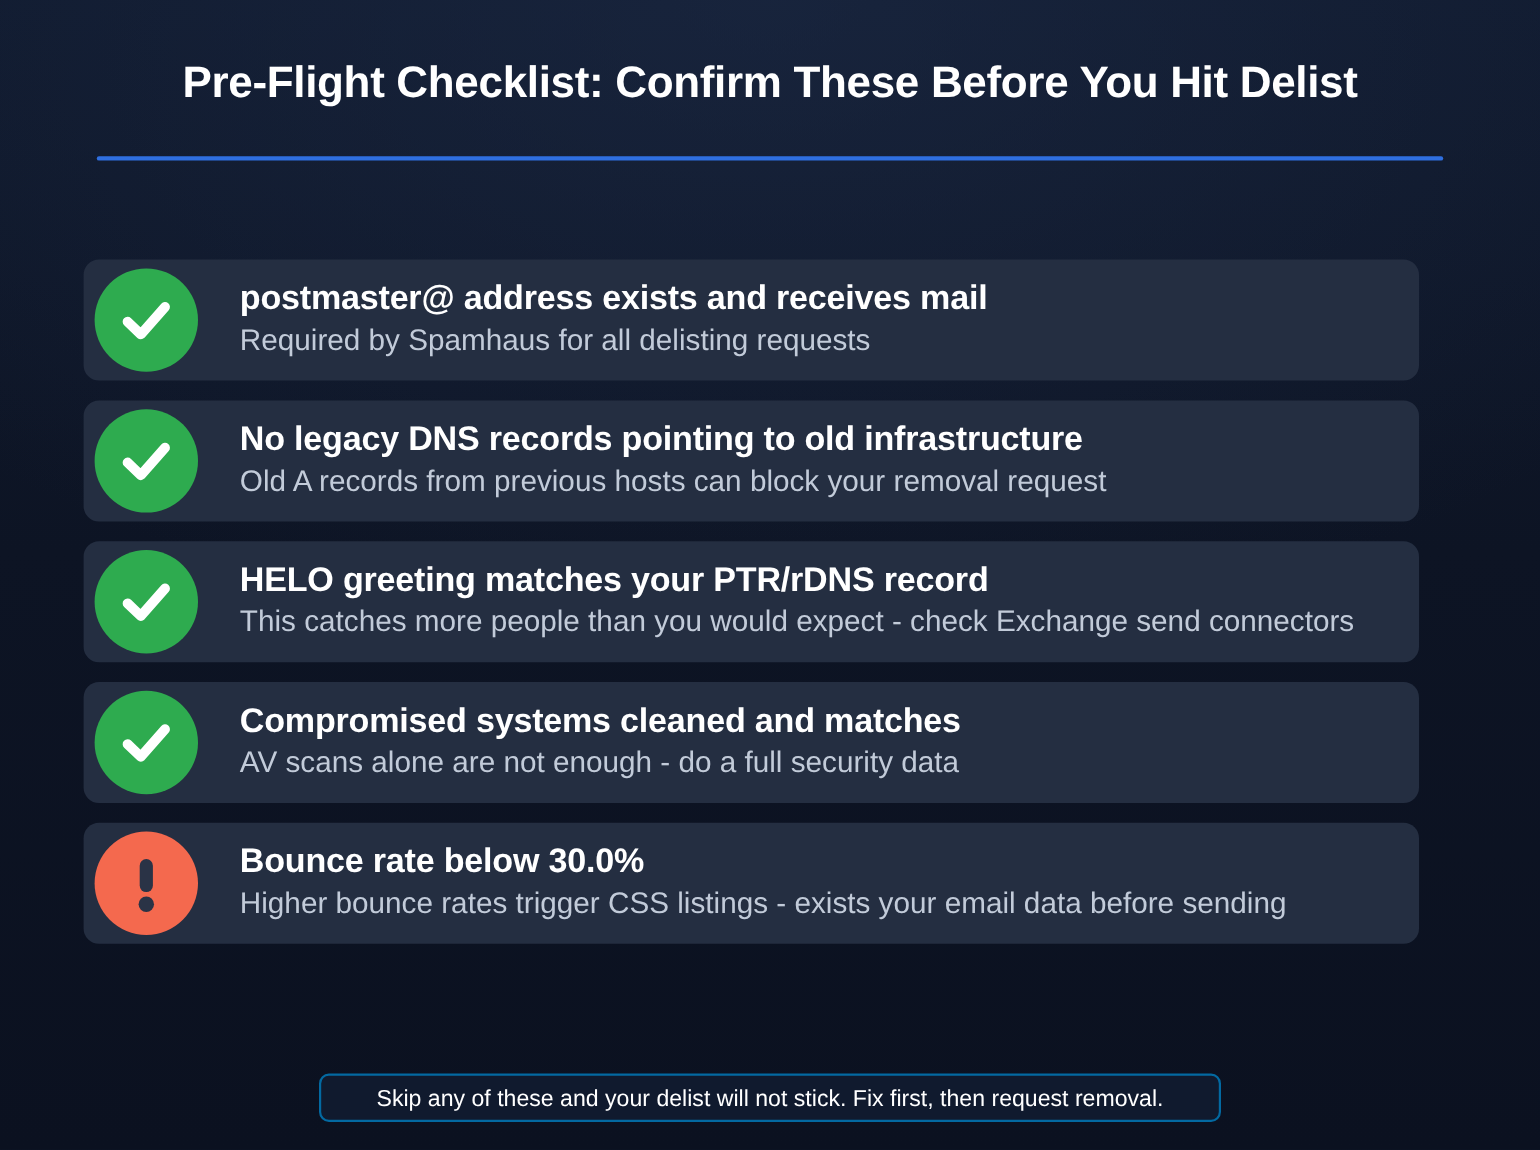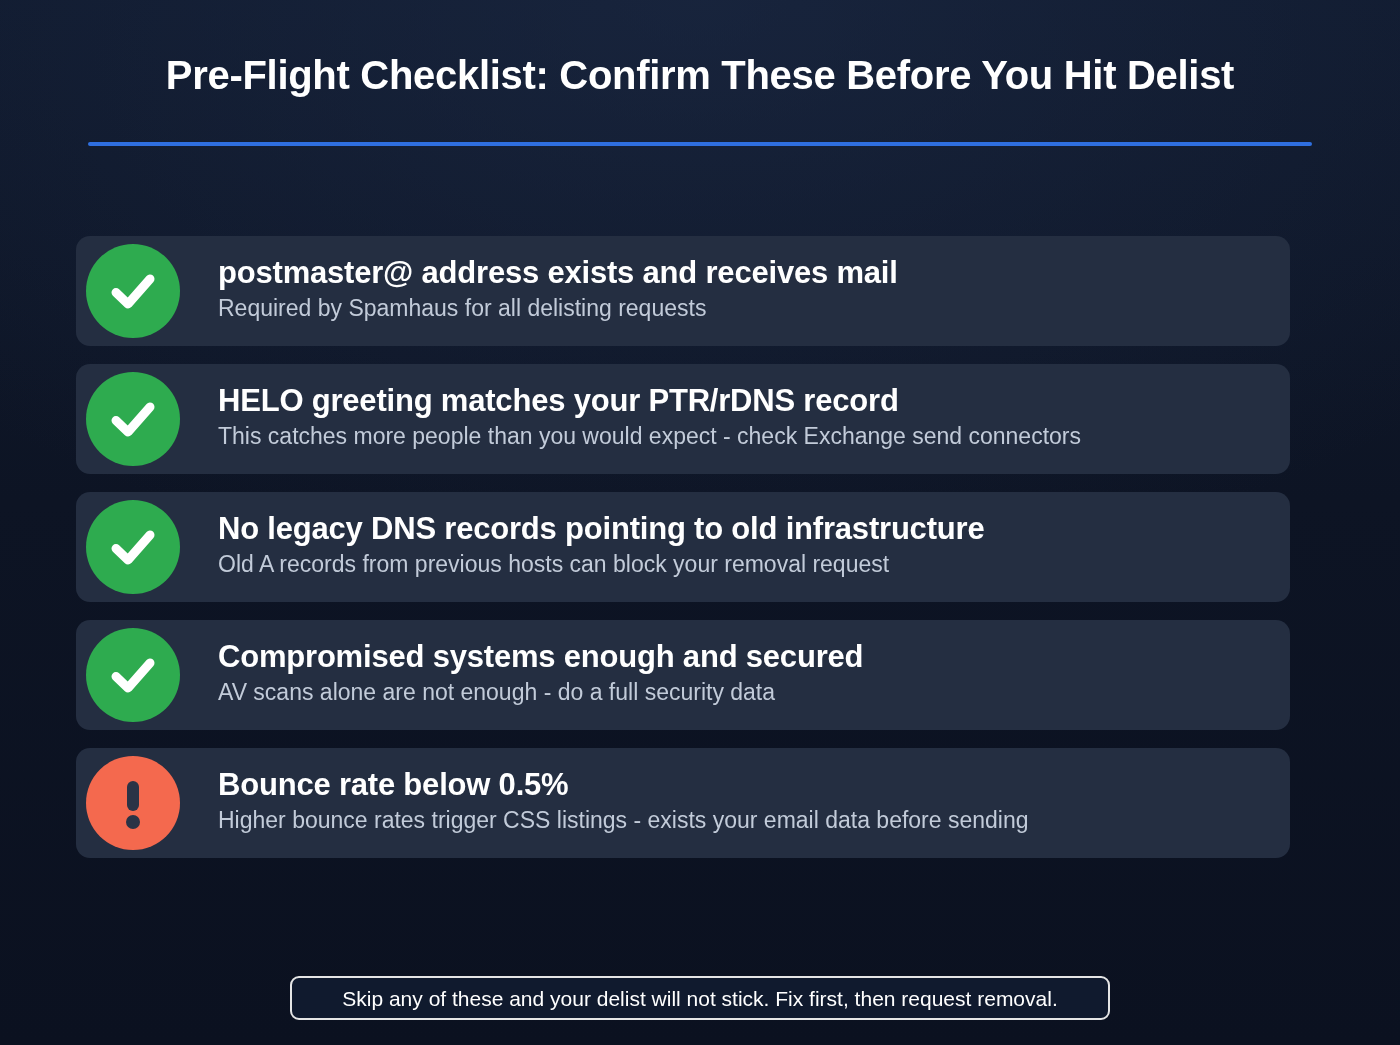--- a/index.html
+++ b/index.html
@@ -112,35 +112,35 @@
   .row-title {
     font-size: 31px;
     font-weight: bold;
     color: #ffffff;
     line-height: 1.16;
     letter-spacing: -0.2px;
     white-space: nowrap;
   }
 
   .row-sub {
-    font-size: 23px;
+    font-size: 27px;
     font-weight: normal;
     color: #c2cbd9;
     line-height: 1.2;
     white-space: nowrap;
   }
 
   
   .footer-note {
     position: absolute;
     left: 290px;
     top: 976px;
     width: 820px;
     height: 44px;
-    border: 2px solid #e5e5e5;
+    border: 2px solid #0369a1;
     border-radius: 9px;
     background: #101a2e;
     display: flex;
     align-items: center;
     justify-content: center;
     text-align: center;
   }
 
   .footer-note-text {
     font-size: 21px;
@@ -173,55 +173,55 @@
           <div class="row-sub">Required by Spamhaus for all delisting requests</div>
         </div>
       </div>
       <div class="check-row">
         <div class="icon-badge ok">
           <svg width="54" height="54" viewBox="0 0 54 54" aria-hidden="true">
             <path d="M10 28.5 L22 40 L44 15" fill="none" stroke="#ffffff" stroke-width="9" stroke-linecap="round" stroke-linejoin="round"></path>
           </svg>
         </div>
         <div class="row-text">
+          <div class="row-title">No legacy DNS records pointing to old infrastructure</div>
+          <div class="row-sub">Old A records from previous hosts can block your removal request</div>
+        </div>
+      </div>
+      <div class="check-row">
+        <div class="icon-badge ok">
+          <svg width="54" height="54" viewBox="0 0 54 54" aria-hidden="true">
+            <path d="M10 28.5 L22 40 L44 15" fill="none" stroke="#ffffff" stroke-width="9" stroke-linecap="round" stroke-linejoin="round"></path>
+          </svg>
+        </div>
+        <div class="row-text">
           <div class="row-title">HELO greeting matches your PTR/rDNS record</div>
           <div class="row-sub">This catches more people than you would expect - check Exchange send connectors</div>
         </div>
       </div>
       <div class="check-row">
         <div class="icon-badge ok">
           <svg width="54" height="54" viewBox="0 0 54 54" aria-hidden="true">
             <path d="M10 28.5 L22 40 L44 15" fill="none" stroke="#ffffff" stroke-width="9" stroke-linecap="round" stroke-linejoin="round"></path>
           </svg>
         </div>
         <div class="row-text">
-          <div class="row-title">No legacy DNS records pointing to old infrastructure</div>
-          <div class="row-sub">Old A records from previous hosts can block your removal request</div>
-        </div>
-      </div>
-      <div class="check-row">
-        <div class="icon-badge ok">
-          <svg width="54" height="54" viewBox="0 0 54 54" aria-hidden="true">
-            <path d="M10 28.5 L22 40 L44 15" fill="none" stroke="#ffffff" stroke-width="9" stroke-linecap="round" stroke-linejoin="round"></path>
-          </svg>
-        </div>
-        <div class="row-text">
-          <div class="row-title">Compromised systems enough and secured</div>
+          <div class="row-title">Compromised systems cleaned and matches</div>
           <div class="row-sub">AV scans alone are not enough - do a full security data</div>
         </div>
       </div>
       <div class="check-row">
         <div class="icon-badge warn">
           <svg width="54" height="60" viewBox="0 0 54 60" aria-hidden="true">
             <rect x="21" y="8" width="12" height="30" rx="6" fill="#2a3346"></rect>
             <circle cx="27" cy="49" r="7" fill="#2a3346"></circle>
           </svg>
         </div>
         <div class="row-text">
-          <div class="row-title">Bounce rate below 0.5%</div>
+          <div class="row-title">Bounce rate below 30.0%</div>
           <div class="row-sub">Higher bounce rates trigger CSS listings - exists your email data before sending</div>
         </div>
       </div>
     </div>
 
   <div class="footer-note">
     <div class="footer-note-text">Skip any of these and your delist will not stick. Fix first, then request removal.</div>
   </div>
 
 </div>

